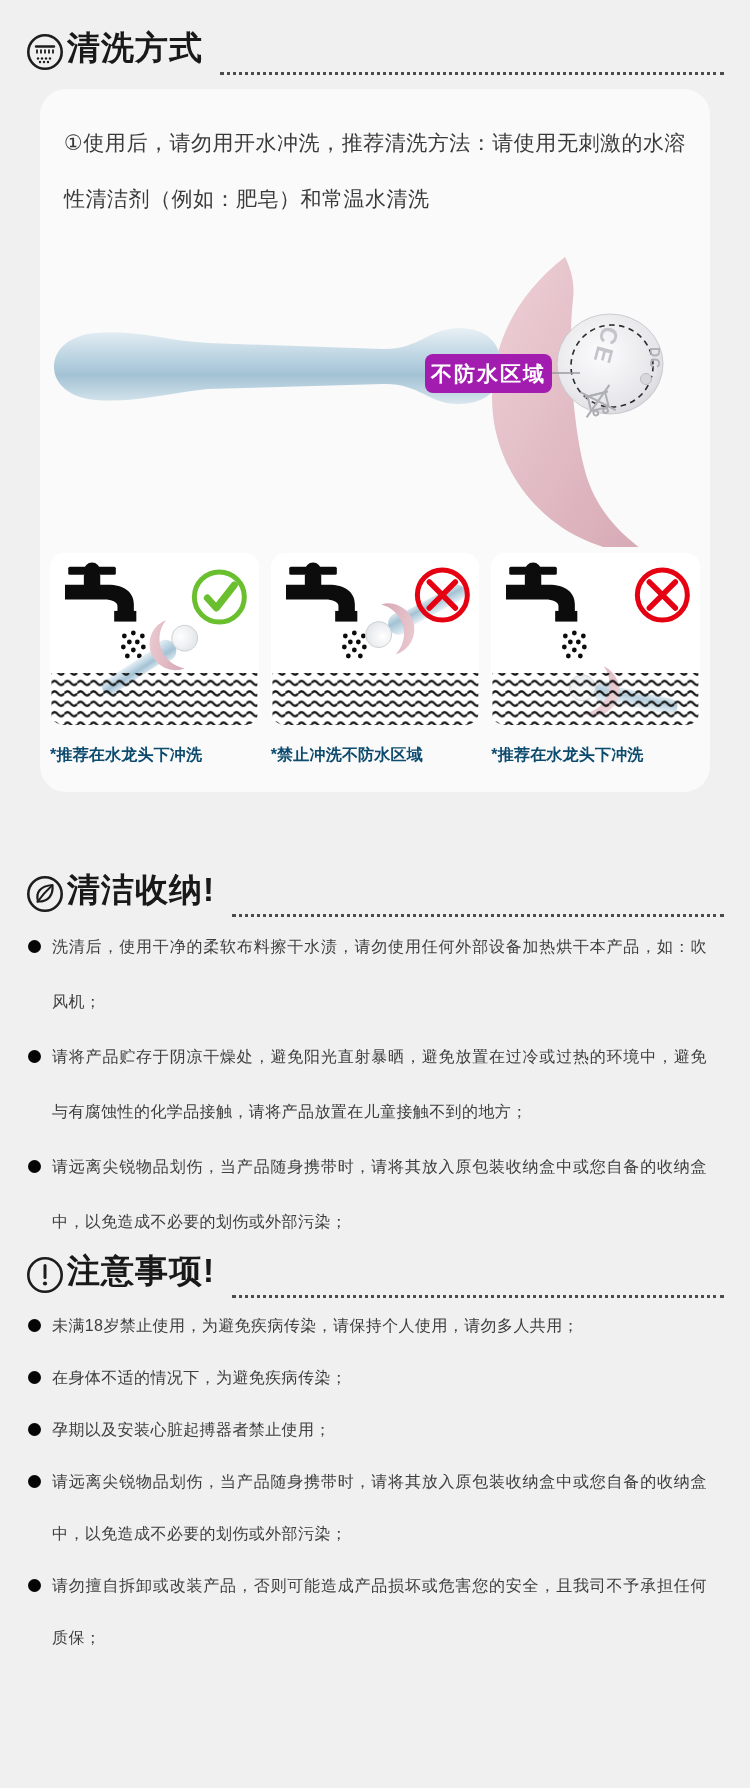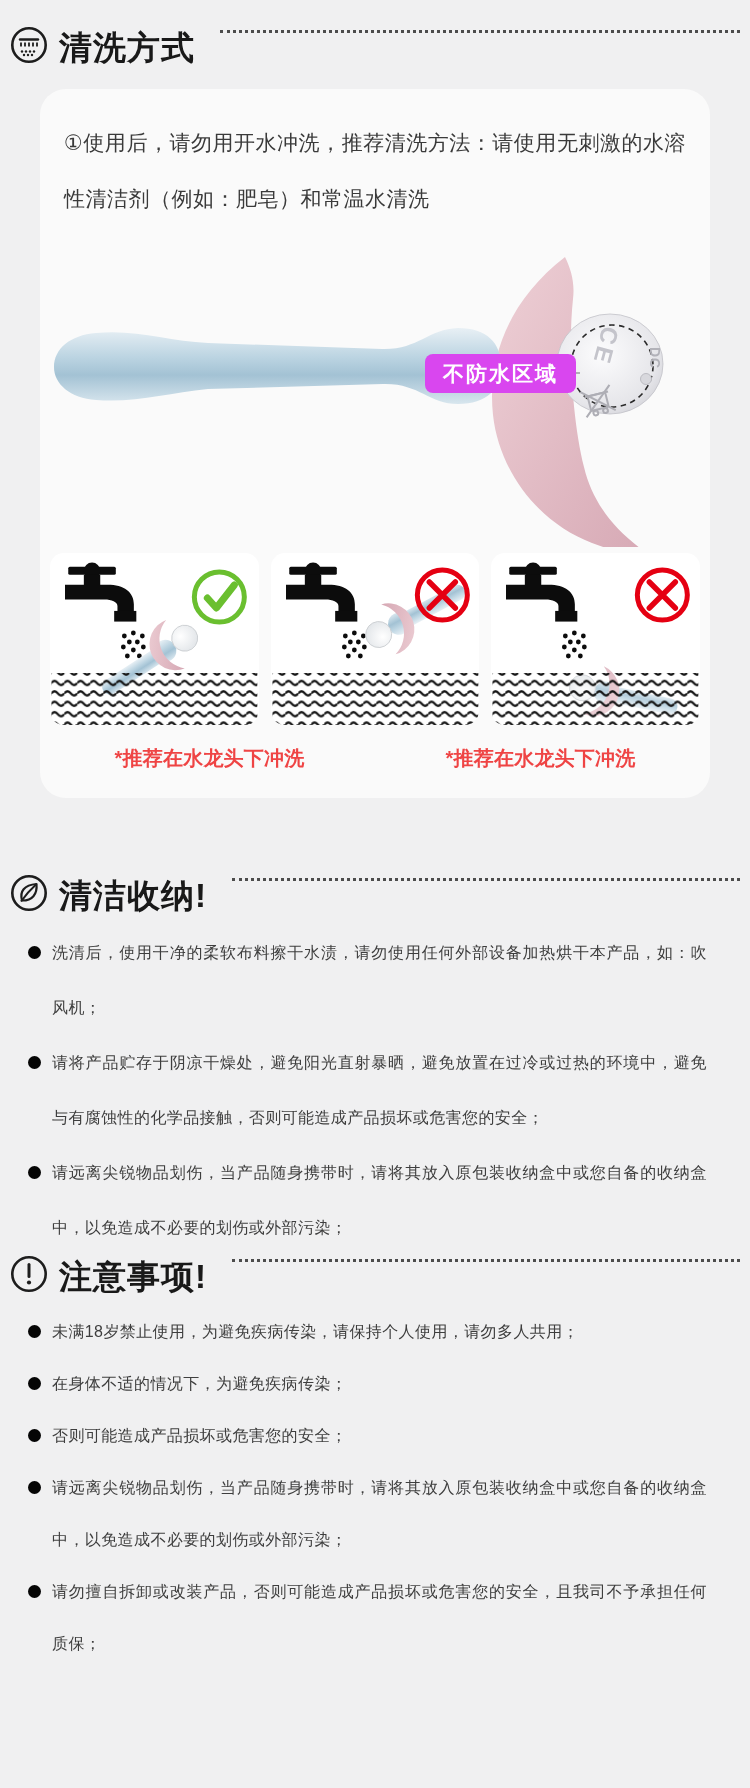--- a/index.html
+++ b/index.html
@@ -4,21 +4,21 @@
 <style>
   html,body{margin:0;padding:0;}
   body{
     width:750px;height:1788px;
     background:#f0f0f1;
     font-family:"Liberation Sans","DejaVu Sans",sans-serif;
     color:#3e3e3e;
     overflow:hidden;
   }
   
-  .sec-header{display:flex;align-items:flex-start;gap:11px;padding:0 10px;}
+  .sec-header{display:flex;align-items:flex-end;gap:3px;padding:0 26px;}
   .sec-icon{width:38px;height:38px;flex:0 0 auto;display:block;}
   .sec-title{margin:0;font-size:33px;font-weight:800;color:#191919;letter-spacing:1px;white-space:nowrap;}
   .dotline{flex:1;border-top:3.2px dotted #4c4c4c;margin-left:14px;position:relative;top:4px;}
   .hdr1{margin-top:26px;}
   .hdr2{margin-top:76px;}
   .hdr3{}
   
   .card{
     margin:18px 40px 0;
     background:#fafafa;
@@ -28,31 +28,31 @@
   .intro{
     margin:0;padding:0 24px;
     font-size:21px;line-height:56px;color:#3a3a3a;
     letter-spacing:.5px;
     text-align:justify;
   }
   
   .figure{position:relative;width:670px;height:320px;margin:0 auto;}
   .figure svg{display:block;}
   .fig-label{
-    position:absolute;left:385px;top:127px;width:151px;height:39px;
-    background:#d946ef;border-radius:8px;
+    position:absolute;left:385px;top:127px;width:127px;height:39px;
+    background:#a21caf;border-radius:8px;
     color:#fff;font-size:21px;font-weight:700;letter-spacing:2px;
     line-height:39px;text-align:center;
   }
   
   .boxes{display:flex;gap:12px;padding:6px 10px 0;}
   .ibox{flex:1;background:#fff;border-radius:14px;overflow:hidden;height:172px;}
   .ibox svg{display:block;width:100%;height:100%;}
   .captions{display:flex;gap:12px;padding:20px 10px 0;}
-  .captions div{flex:1;text-align:center;font-size:20px;font-weight:600;color:#ef4444;letter-spacing:.2px;}
+  .captions div{flex:1;font-size:16px;font-weight:600;color:#0c4a6e;letter-spacing:.2px;}
   
   .blist{list-style:none;margin:6px 0 0;padding:0 43px 0 0;}
   .blist li{position:relative;margin-left:28px;padding-left:24px;font-size:16px;color:#3e3e3e;letter-spacing:.4px;text-align:justify;}
   .storage li{line-height:55px;}
   .notes li{line-height:52px;}
   .blist li::before{content:"";position:absolute;left:0;width:13px;height:13px;border-radius:50%;background:#050505;}
   .storage li::before{top:21px;}
   .notes li::before{top:19px;}
   .hidden-defs{position:absolute;width:0;height:0;overflow:hidden;}
 </style>
@@ -198,54 +198,55 @@
           <use href="#device" transform="translate(185,155) rotate(192)"></use>
         </g>
         <use href="#forbidden" transform="translate(170,42)"></use>
         <rect y="120" width="206" height="52" fill="url(#waves)"></rect>
       </svg>
     </div>
   </div>
 
   <div class="captions">
     <div>*推荐在水龙头下冲洗</div>
+    <div>*禁止冲洗不防水区域</div>
     <div>*推荐在水龙头下冲洗</div>
   </div>
 </div>
 
 <div class="sec-header hdr2">
   <span class="sec-icon">
     <svg viewBox="0 0 38 38" width="38" height="38">
       <circle cx="19" cy="19" r="16.7" fill="none" stroke="#1d1d1d" stroke-width="2.6"></circle>
       <path d="M12,26.5 C9.5,17.5 14,11 26.5,10 C27.5,20.5 22,26.5 12.5,26.5 Z" fill="none" stroke="#1d1d1d" stroke-width="2.2" stroke-linejoin="round"></path>
       <path d="M11,27.5 C15.5,21 20.5,15.5 26.5,10" fill="none" stroke="#1d1d1d" stroke-width="2"></path>
     </svg>
   </span>
   <h2 class="sec-title">清洁收纳!</h2>
   <span class="dotline"></span>
 </div>
 
 <ul class="blist storage">
   <li>洗清后，使用干净的柔软布料擦干水渍，请勿使用任何外部设备加热烘干本产品，如：吹风机；</li>
-  <li>请将产品贮存于阴凉干燥处，避免阳光直射暴晒，避免放置在过冷或过热的环境中，避免与有腐蚀性的化学品接触，否则可能造成产品损坏或危害您的安全；</li>
+  <li>请将产品贮存于阴凉干燥处，避免阳光直射暴晒，避免放置在过冷或过热的环境中，避免与有腐蚀性的化学品接触，请将产品放置在儿童接触不到的地方；</li>
   <li>请远离尖锐物品划伤，当产品随身携带时，请将其放入原包装收纳盒中或您自备的收纳盒中，以免造成不必要的划伤或外部污染；</li>
 </ul>
 
 <div class="sec-header hdr3">
   <span class="sec-icon">
     <svg viewBox="0 0 38 38" width="38" height="38">
       <circle cx="19" cy="19" r="16.7" fill="none" stroke="#1d1d1d" stroke-width="2.6"></circle>
       <path d="M19,9.5 V21.5" stroke="#1d1d1d" stroke-width="3" stroke-linecap="round" fill="none"></path>
       <circle cx="19" cy="27.5" r="2.1" fill="#1d1d1d"></circle>
     </svg>
   </span>
   <h2 class="sec-title">注意事项!</h2>
   <span class="dotline"></span>
 </div>
 
 <ul class="blist notes">
   <li>未满18岁禁止使用，为避免疾病传染，请保持个人使用，请勿多人共用；</li>
   <li>在身体不适的情况下，为避免疾病传染；</li>
-  <li>否则可能造成产品损坏或危害您的安全；</li>
+  <li>孕期以及安装心脏起搏器者禁止使用；</li>
   <li>请远离尖锐物品划伤，当产品随身携带时，请将其放入原包装收纳盒中或您自备的收纳盒中，以免造成不必要的划伤或外部污染；</li>
   <li>请勿擅自拆卸或改装产品，否则可能造成产品损坏或危害您的安全，且我司不予承担任何质保；</li>
 
 </ul>
 
 </body></html>

